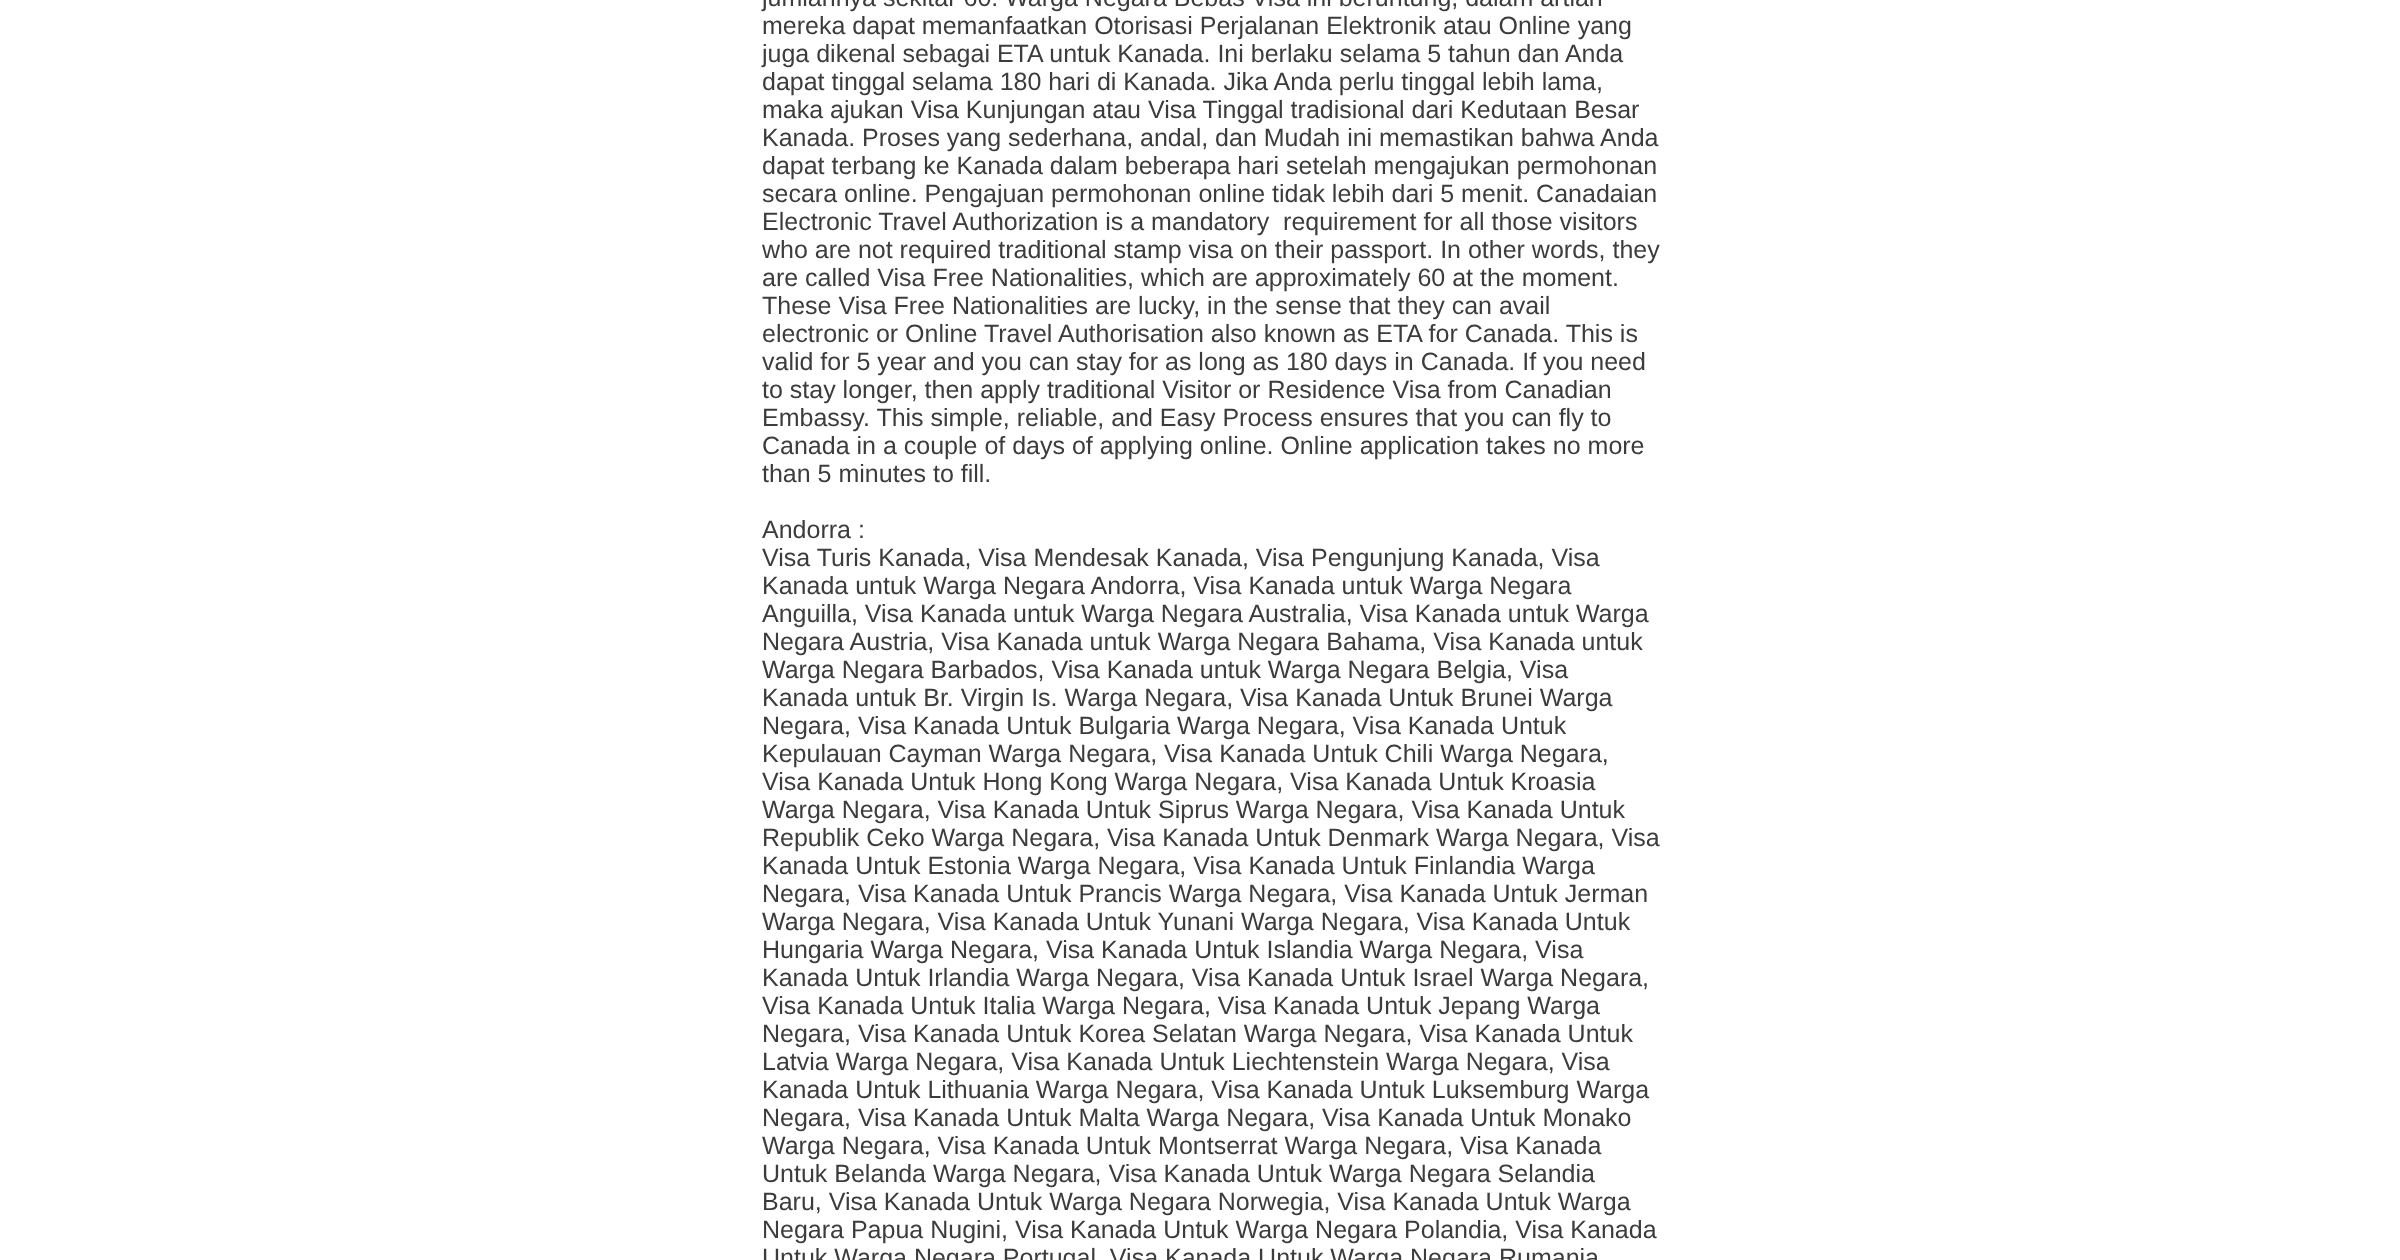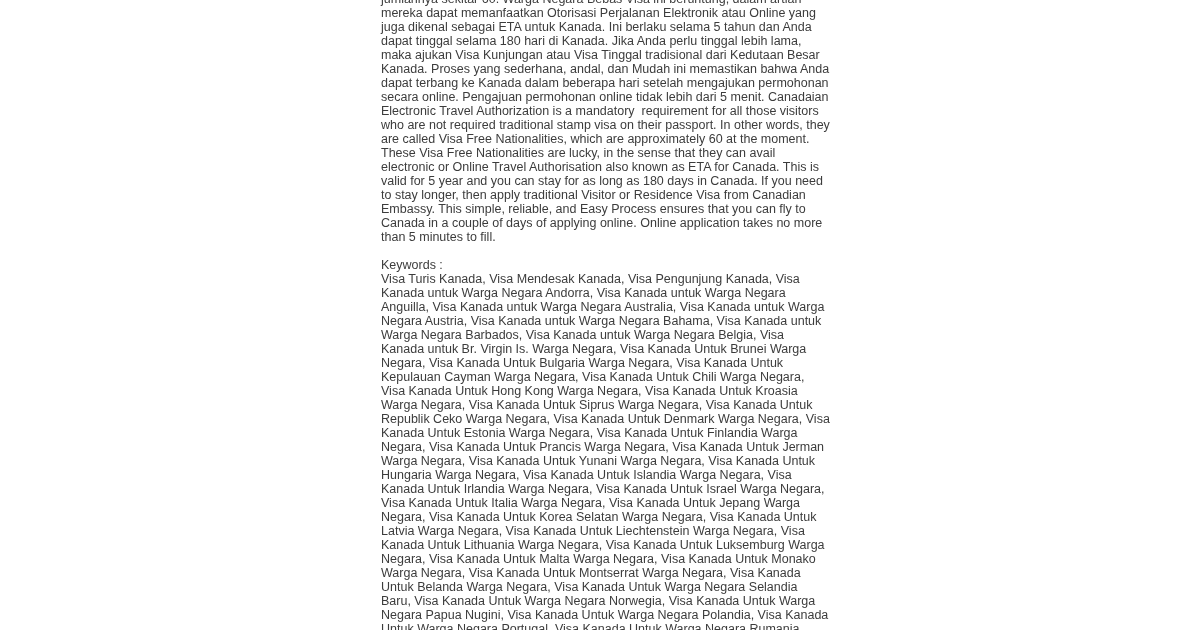--- a/index.html
+++ b/index.html
@@ -35,16 +35,16 @@
   .keywords-label {
     margin-top: 14px !important;
   }
 </style>
 </head>
 <body>
 
 <div class="canvas">
   <div class="doc-text-block">
     <p>jumlahnya sekitar 60. Warga Negara Bebas Visa ini beruntung, dalam artian mereka dapat memanfaatkan Otorisasi Perjalanan Elektronik atau Online yang juga dikenal sebagai ETA untuk Kanada. Ini berlaku selama 5 tahun dan Anda dapat tinggal selama 180 hari di Kanada. Jika Anda perlu tinggal lebih lama, maka ajukan Visa Kunjungan atau Visa Tinggal tradisional dari Kedutaan Besar Kanada. Proses yang sederhana, andal, dan Mudah ini memastikan bahwa Anda dapat terbang ke Kanada dalam beberapa hari setelah mengajukan permohonan secara online. Pengajuan permohonan online tidak lebih dari 5 menit. Canadaian Electronic Travel Authorization is a mandatory  requirement for all those visitors who are not required traditional stamp visa on their passport. In other words, they are called Visa Free Nationalities, which are approximately 60 at the moment. These Visa Free Nationalities are lucky, in the sense that they can avail electronic or Online Travel Authorisation also known as ETA for Canada. This is valid for 5 year and you can stay for as long as 180 days in Canada. If you need to stay longer, then apply traditional Visitor or Residence Visa from Canadian Embassy. This simple, reliable, and Easy Process ensures that you can fly to Canada in a couple of days of applying online. Online application takes no more than 5 minutes to fill.</p>
-    <p class="keywords-label">Keywords :</p>
+    <p class="keywords-label">Andorra :</p>
     <p>Visa Turis Kanada, Visa Mendesak Kanada, Visa Pengunjung Kanada, Visa Kanada untuk Warga Negara Andorra, Visa Kanada untuk Warga Negara Anguilla, Visa Kanada untuk Warga Negara Australia, Visa Kanada untuk Warga Negara Austria, Visa Kanada untuk Warga Negara Bahama, Visa Kanada untuk Warga Negara Barbados, Visa Kanada untuk Warga Negara Belgia, Visa Kanada untuk Br. Virgin Is. Warga Negara, Visa Kanada Untuk Brunei Warga Negara, Visa Kanada Untuk Bulgaria Warga Negara, Visa Kanada Untuk Kepulauan Cayman Warga Negara, Visa Kanada Untuk Chili Warga Negara, Visa Kanada Untuk Hong Kong Warga Negara, Visa Kanada Untuk Kroasia Warga Negara, Visa Kanada Untuk Siprus Warga Negara, Visa Kanada Untuk Republik Ceko Warga Negara, Visa Kanada Untuk Denmark Warga Negara, Visa Kanada Untuk Estonia Warga Negara, Visa Kanada Untuk Finlandia Warga Negara, Visa Kanada Untuk Prancis Warga Negara, Visa Kanada Untuk Jerman Warga Negara, Visa Kanada Untuk Yunani Warga Negara, Visa Kanada Untuk Hungaria Warga Negara, Visa Kanada Untuk Islandia Warga Negara, Visa Kanada Untuk Irlandia Warga Negara, Visa Kanada Untuk Israel Warga Negara, Visa Kanada Untuk Italia Warga Negara, Visa Kanada Untuk Jepang Warga Negara, Visa Kanada Untuk Korea Selatan Warga Negara, Visa Kanada Untuk Latvia Warga Negara, Visa Kanada Untuk Liechtenstein Warga Negara, Visa Kanada Untuk Lithuania Warga Negara, Visa Kanada Untuk Luksemburg Warga Negara, Visa Kanada Untuk Malta Warga Negara, Visa Kanada Untuk Monako Warga Negara, Visa Kanada Untuk Montserrat Warga Negara, Visa Kanada Untuk Belanda Warga Negara, Visa Kanada Untuk Warga Negara Selandia Baru, Visa Kanada Untuk Warga Negara Norwegia, Visa Kanada Untuk Warga Negara Papua Nugini, Visa Kanada Untuk Warga Negara Polandia, Visa Kanada Untuk Warga Negara Portugal, Visa Kanada Untuk Warga Negara Rumania, Visa Kanada Untuk Warga Negara Samoa, Visa Kanada Untuk Warga Negara San Marino, Visa Kanada Untuk Warga Negara Singapura, Visa Kanada Untuk Warga</p>
   </div>
 </div>
 
 </body></html>

